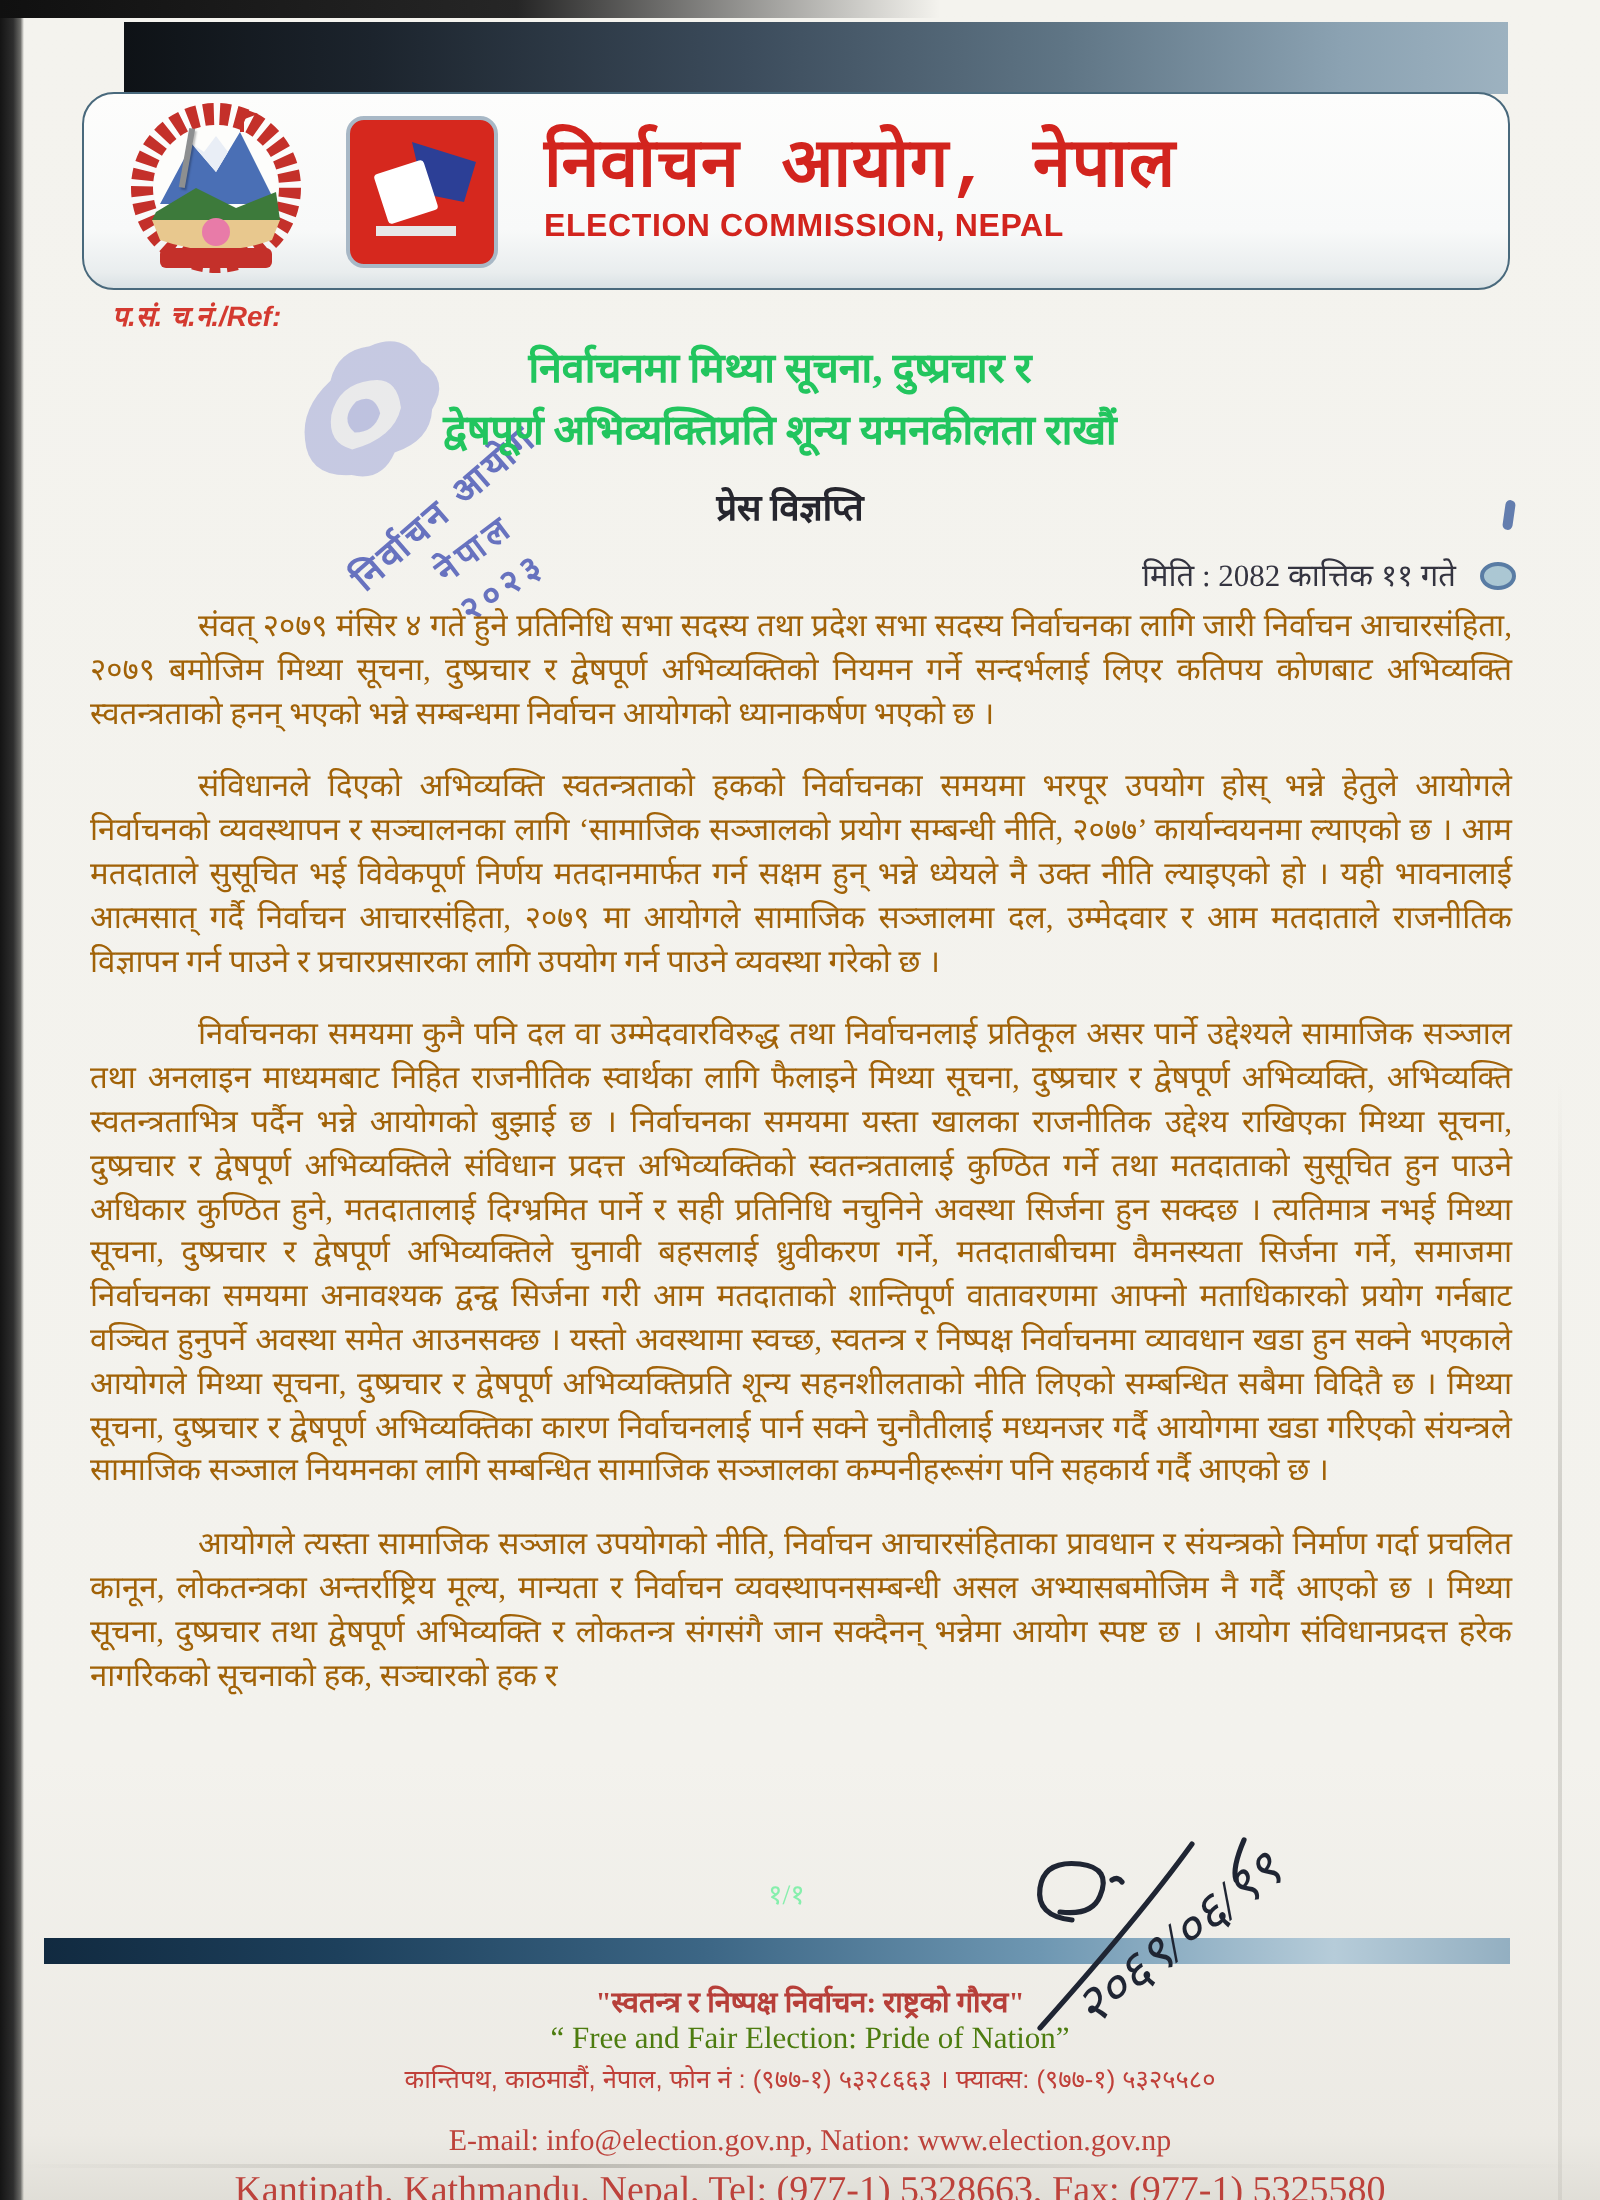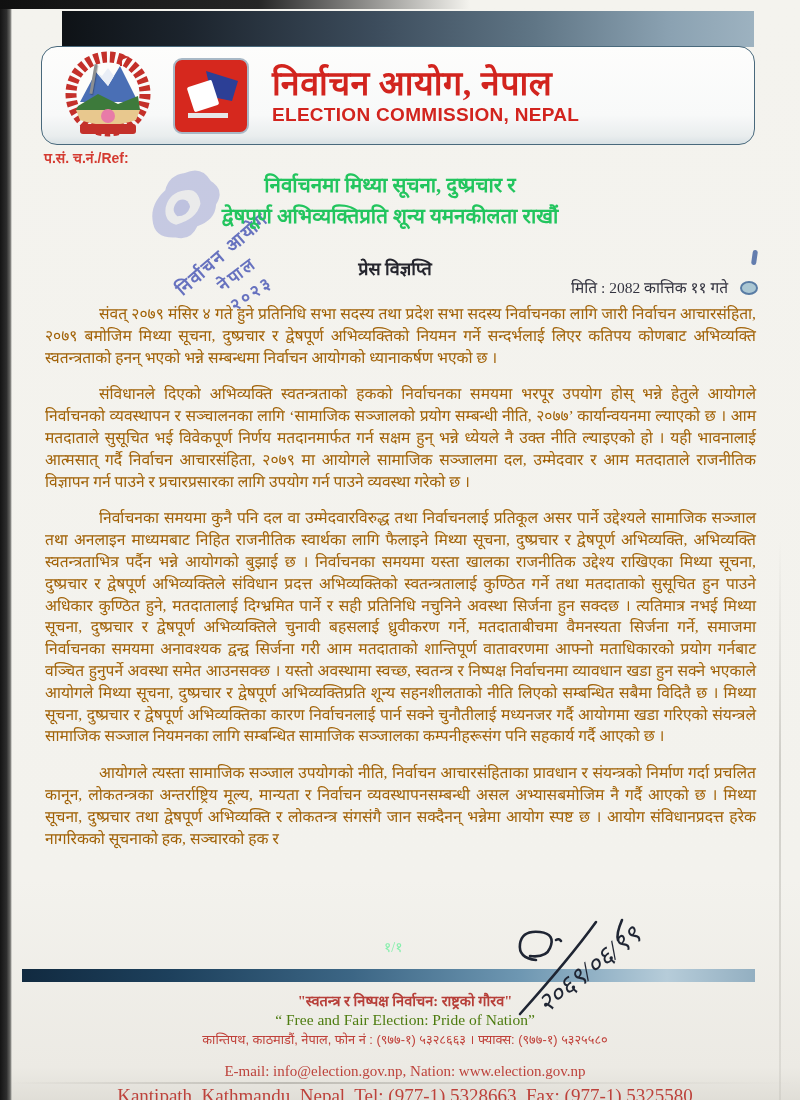--- a/index.html
+++ b/index.html
@@ -37,50 +37,50 @@
   .head-box{
     position:absolute;left:41px;top:46px;width:712px;height:97px;
     background:linear-gradient(180deg,#fdfdfc 0%,#f8f9f9 70%,#e9edee 92%,#d9e1e4 100%);
     border:1.5px solid #49697c;border-radius:16px;
     display:flex;align-items:center;
   }
   .emblem-wrap{width:100px;height:92px;margin-left:16px;flex:0 0 auto;}
   .ballot-wrap{width:78px;height:78px;margin-left:14px;flex:0 0 auto;}
   .org-names{margin-left:22px;line-height:1.05;}
   .org-np{
-    font-family:Liberation Serif, serif;
+    font-family:Liberation Mono, monospace;
     font-weight:bold;font-size:34px;color:#d2241e;letter-spacing:.5px;
   }
   .org-en{
     font-family:"Liberation Sans","DejaVu Sans",sans-serif;
-    font-weight:bold;font-size:19px;color:#d2241e;letter-spacing:.3px;margin-top:3px;text-align:center;
+    font-weight:bold;font-size:16px;color:#d2241e;letter-spacing:.3px;margin-top:3px;
   }
   .ref-label{
-    position:absolute;left:44px;top:148px;
+    position:absolute;left:56px;top:148px;
     font-family:"Liberation Sans","DejaVu Sans",sans-serif;
-    font-size:14px;font-weight:bold;color:#d43a30;
+    font-size:14px;font-weight:bold;color:#d43a30;font-style:italic;
   }
 
   
   .stamp{
     position:absolute;left:140px;top:178px;width:170px;height:160px;
     transform:rotate(-37deg);transform-origin:50% 50%;
     color:#4553b4;opacity:.8;text-align:center;pointer-events:none;
     font-family:"Liberation Sans","DejaVu Sans",sans-serif;
   }
   .stamp-blob{position:absolute;left:28px;top:-26px;opacity:.65;}
   .stamp-l1{position:absolute;left:0;right:0;top:62px;font-size:18px;font-weight:bold;letter-spacing:2px;transform:rotate(-4deg);}
   .stamp-l2{position:absolute;left:0;right:0;top:88px;font-size:17px;font-weight:bold;letter-spacing:3px;}
   .stamp-l3{position:absolute;left:0;right:0;top:112px;font-size:17px;font-weight:bold;letter-spacing:3px;transform:rotate(3deg);}
 
   
   .doc-title{position:absolute;left:90px;right:110px;top:170px;text-align:center;
     color:#22c55e;font-weight:bold;font-size:20.5px;line-height:31px;}
   .doc-subtitle{position:absolute;left:90px;right:100px;top:241px;text-align:center;
-    color:#26262e;font-weight:bold;font-size:18px;margin-top:15px;}
+    color:#26262e;font-weight:bold;font-size:18px;}
   .doc-date{position:absolute;right:72px;top:276px;color:#343440;font-size:15.5px;}
 
   
   .doc-body{position:absolute;left:45px;right:44px;top:303px;color:#a16207;
     font-size:15.6px;line-height:21.8px;text-align:justify;}
   .doc-body p{margin:0 0 15px 0;text-indent:54px;}
 
   .page-number{position:absolute;left:384px;top:937px;color:#86efac;font-size:14px;}
 
   

